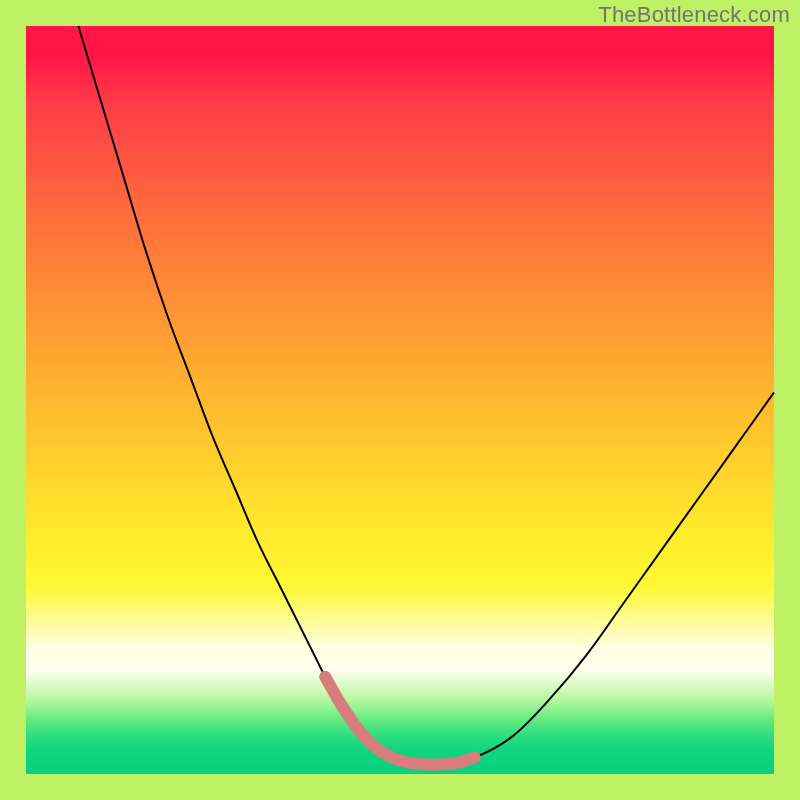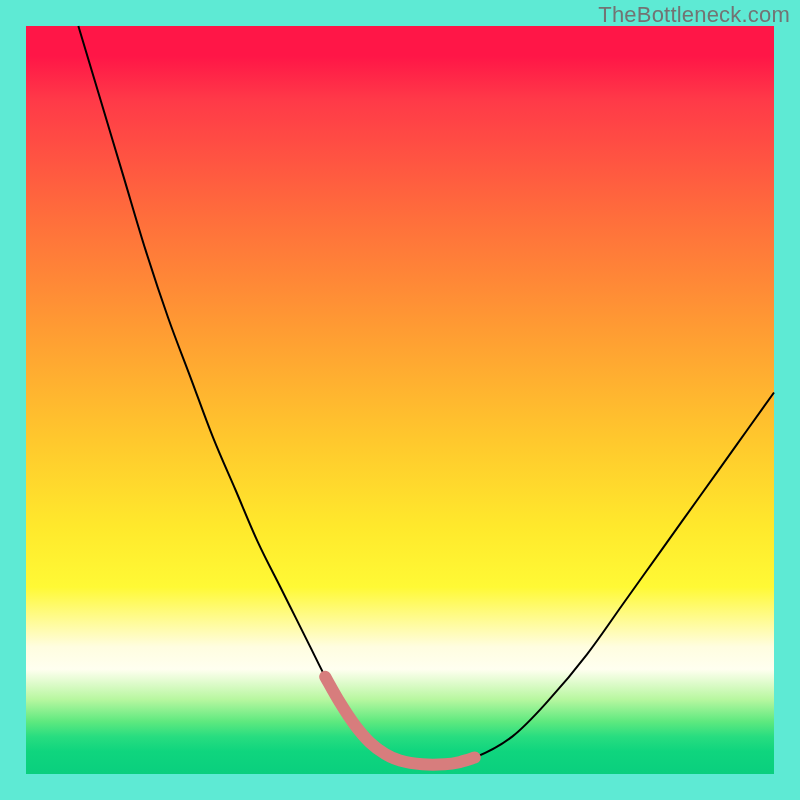--- a/index.html
+++ b/index.html
@@ -7,21 +7,21 @@
     padding: 0;
     width: 800px;
     height: 800px;
     background: #000;
     font-family: Arial, Helvetica, sans-serif;
     overflow: hidden;
   }
   .frame {
     position: absolute;
     inset: 0;
-    background: #5eead4;
+    background: #bef264;
   }
   .plot-area {
     position: absolute;
     
     left: 26px;
     top: 26px;
     width: 748px;
     height: 748px;
     overflow: hidden;
   }

